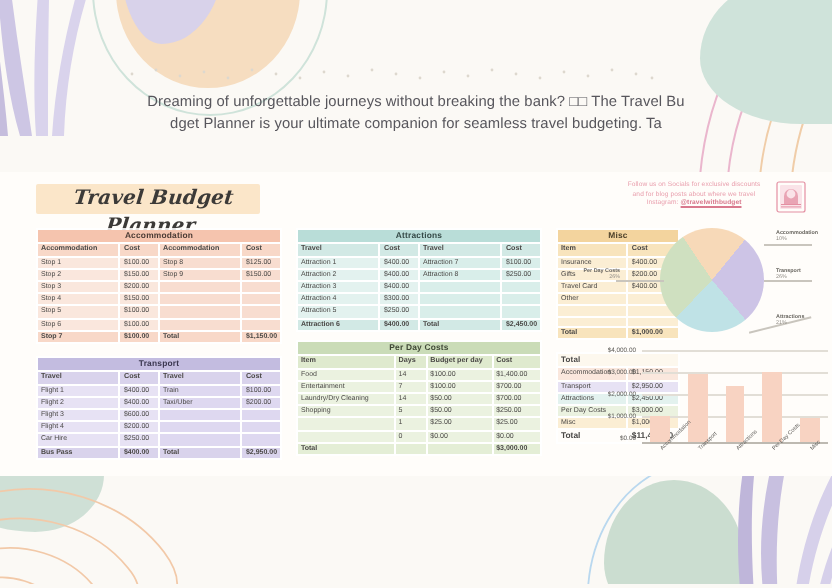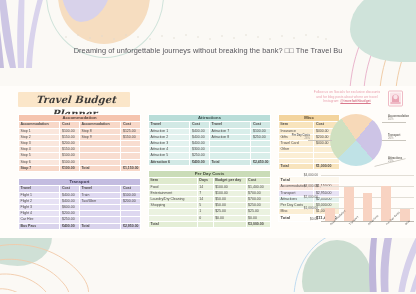--- a/index.html
+++ b/index.html
@@ -262,20 +262,21 @@
       <circle cx="39" cy="3" r=".7"></circle>
         <circle cx="51" cy="6" r=".7"></circle>
         <circle cx="63" cy="2" r=".7"></circle>
       <circle cx="75" cy="4" r=".7"></circle>
         <circle cx="87" cy="5" r=".7"></circle>
     </g>
   </svg>
 
   <div class="intro">
     <div>Dreaming of unforgettable journeys without breaking the bank? □□ The Travel Bu</div>
+    <div>dget Planner is your ultimate companion for seamless travel budgeting. Ta</div>
   </div>
 
   <div class="sheet"></div>
 
   <div class="title-chip"></div>
   <div class="title-text">Travel Budget Planner</div>
 
   <table class="tbl" id="t-accom">
     <colgroup>
         <col style="width:34%">

